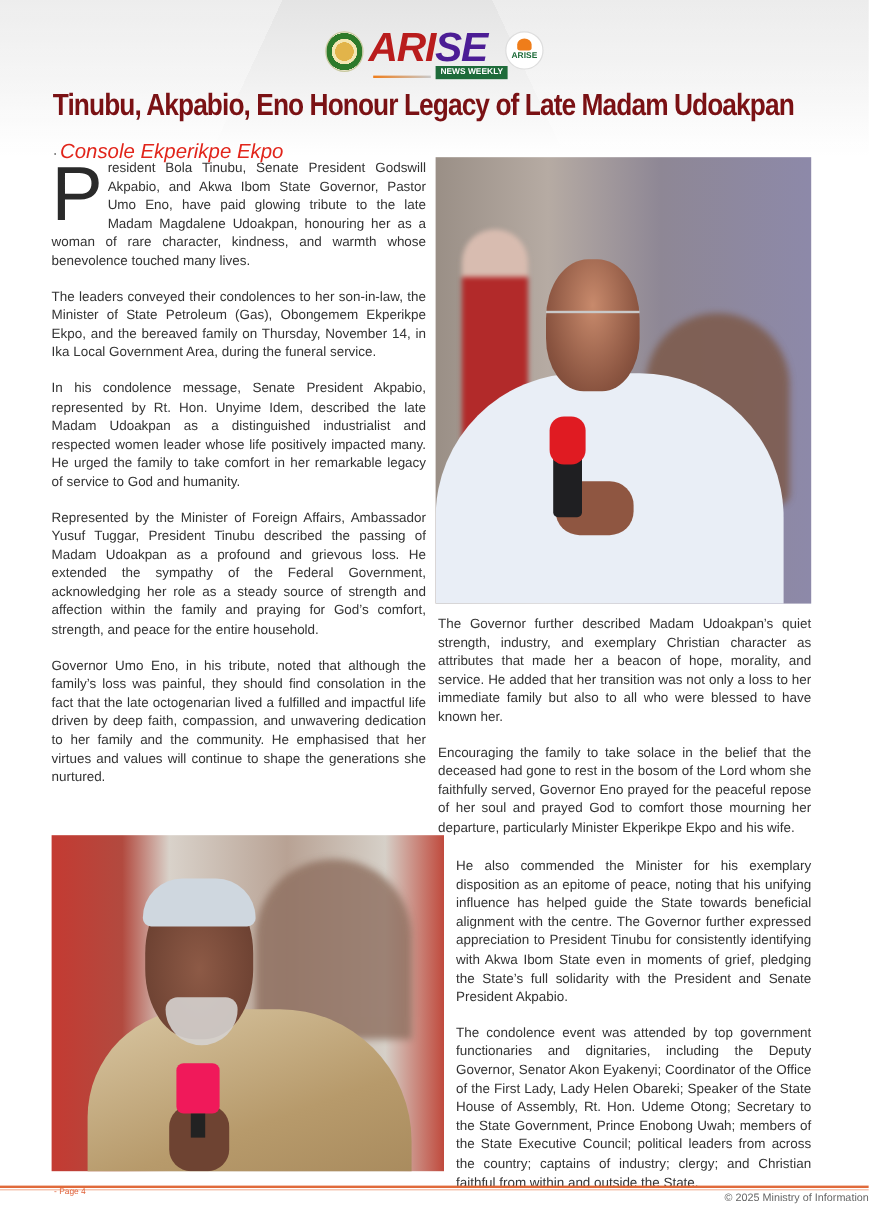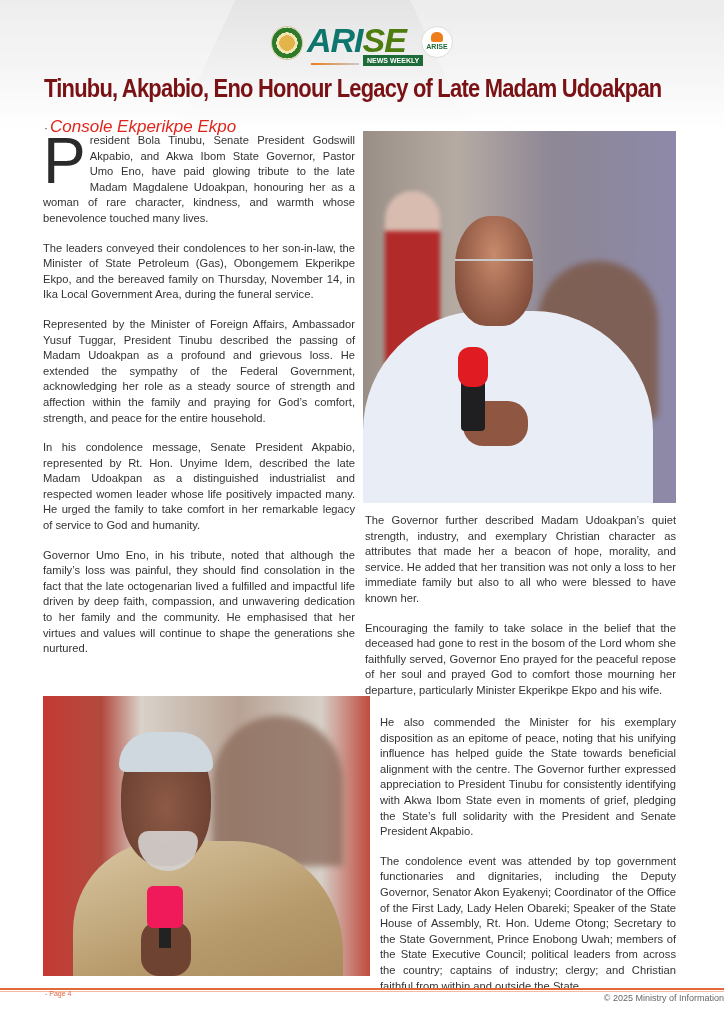--- a/index.html
+++ b/index.html
@@ -24,22 +24,22 @@
   .seal {
     position: absolute; left: 0; top: 4px; width: 30px; height: 32px; border-radius: 50%;
     background: radial-gradient(circle, #e2b44a 0 35%, #f3e6b2 36% 48%, #2d7a2a 49% 70%, #f6f1d6 71% 100%);
     border: 1px solid #c9c9a0;
   }
   .arise-word {
     position: absolute; left: 36px; top: 0px;
     font-family: "Liberation Sans", sans-serif; font-weight: 900; font-style: italic;
     font-size: 34px; line-height: 36px; letter-spacing: -1px;
   }
-  .arise-word .o { color: #0f766e; text-align: right; }
-  .arise-word .g { color: #4d7c0f; }
+  .arise-word .o { color: #b91c1c; text-align: right; }
+  .arise-word .g { color: #4c1d95; }
   .news-weekly {
     position: absolute; left: 92px; top: 33px; height: 11px; padding: 0 4px;
     background: #1e6b3a; color: #ffffff; font-size: 7px; line-height: 11px; font-weight: bold;
   }
   .arise-circle {
     position: absolute; left: 150px; top: 4px; width: 30px; height: 30px; border-radius: 50%;
     background: #ffffff; border: 1px solid #ddd; text-align: center;
     font-size: 7px; font-weight: bold; color: #1e6b3a; line-height: 40px;
   }
   .arise-circle::before {
@@ -124,22 +124,22 @@
   <div class="news-weekly">NEWS WEEKLY</div>
   <div class="arise-circle">ARISE</div>
 </div>
 
 <h1 class="headline" style="margin:0;">Tinubu, Akpabio, Eno Honour Legacy of Late Madam Udoakpan</h1>
 <div class="subhead"><span class="dot">·</span><span>Console Ekperikpe Ekpo</span></div>
 
 <div class="col col-left">
   <p><span class="dropcap">P</span><span>resident Bola Tinubu, Senate President Godswill Akpabio, and Akwa Ibom State Governor, Pastor Umo Eno, have paid glowing tribute to the late Madam Magdalene Udoakpan, honouring her as a woman of rare character, kindness, and warmth whose benevolence touched many lives.</span></p>
   <p>The leaders conveyed their condolences to her son-in-law, the Minister of State Petroleum (Gas), Obongemem Ekperikpe Ekpo, and the bereaved family on Thursday, November 14, in Ika Local Government Area, during the funeral service.</p>
+  <p>In his condolence message, Senate President Akpabio, represented by Rt. Hon. Unyime Idem, described the late Madam Udoakpan as a distinguished industrialist and respected women leader whose life positively impacted many. He urged the family to take comfort in her remarkable legacy of service to God and humanity.</p>
   <p>Represented by the Minister of Foreign Affairs, Ambassador Yusuf Tuggar, President Tinubu described the passing of Madam Udoakpan as a profound and grievous loss. He extended the sympathy of the Federal Government, acknowledging her role as a steady source of strength and affection within the family and praying for God’s comfort, strength, and peace for the entire household.</p>
-  <p>In his condolence message, Senate President Akpabio, represented by Rt. Hon. Unyime Idem, described the late Madam Udoakpan as a distinguished industrialist and respected women leader whose life positively impacted many. He urged the family to take comfort in her remarkable legacy of service to God and humanity.</p>
   <p>Governor Umo Eno, in his tribute, noted that although the family’s loss was painful, they should find consolation in the fact that the late octogenarian lived a fulfilled and impactful life driven by deep faith, compassion, and unwavering dedication to her family and the community. He emphasised that her virtues and values will continue to shape the generations she nurtured.</p>
 </div>
 
 <div class="photo photo-eno">
   <div class="bg-statue"></div>
   <div class="bg-chair"></div>
   <div class="body"></div>
   <div class="head"></div>
   <div class="glasses"></div>
   <div class="hand"></div>

